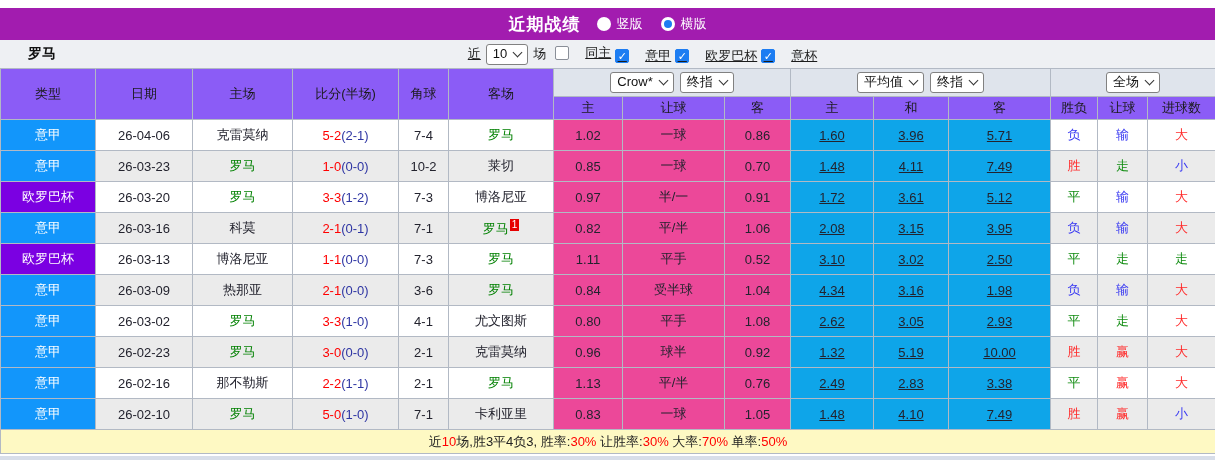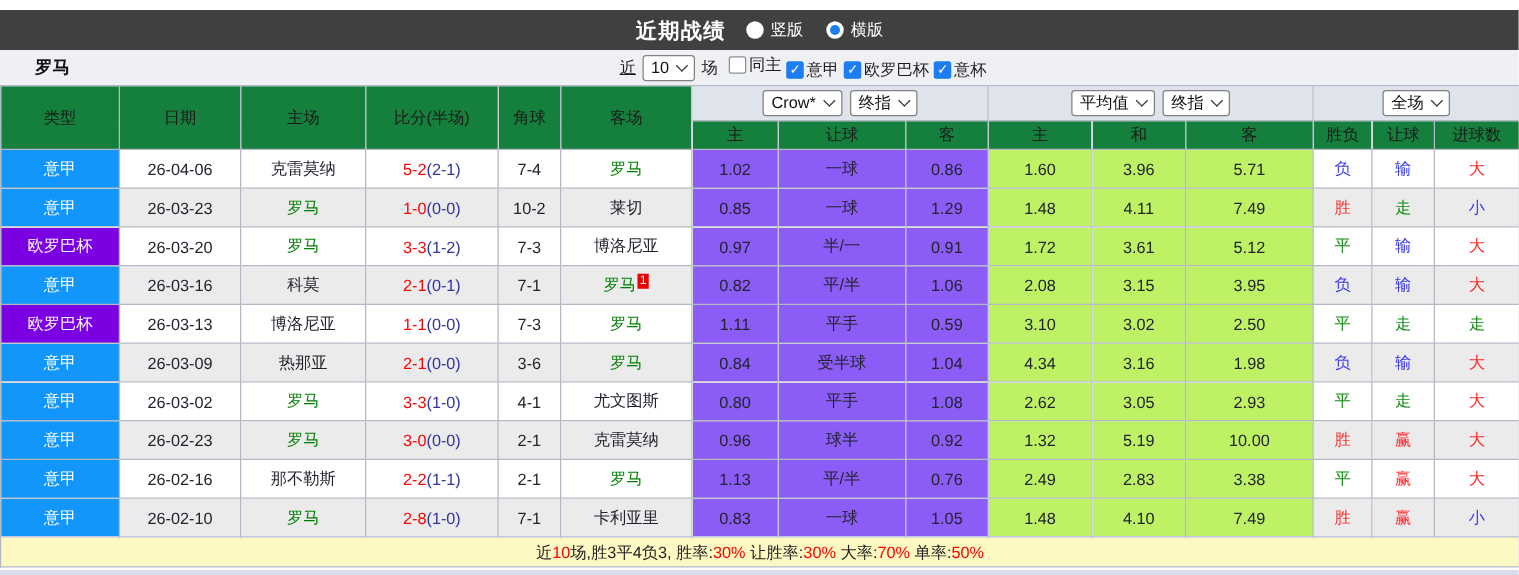--- a/index.html
+++ b/index.html
@@ -3,51 +3,51 @@
 <meta charset="utf-8">
 <style>
   html,body{margin:0;padding:0;}
   body{
     width:1215px;height:460px;overflow:hidden;background:#fff;
     font-family:"Liberation Sans","DejaVu Sans",sans-serif;
     -webkit-font-smoothing:antialiased;
   }
   .topgap{height:8px;background:#fff;}
   
-  .titlebar{height:32px;background:#404040;display:flex;align-items:center;justify-content:center;gap:16px;}
+  .titlebar{height:32px;background:#a21caf;display:flex;align-items:center;justify-content:center;gap:16px;}
   .title{color:#fff;font-weight:bold;font-size:17px;letter-spacing:1px;}
   .radio-group{display:flex;align-items:center;gap:18px;justify-content:center;}
   .radio-item{display:flex;align-items:center;gap:6px;color:#fff;font-size:13px;cursor:pointer;}
   .radio{width:14px;height:14px;border-radius:50%;background:#fff;display:inline-block;box-sizing:border-box;}
   .radio.sel{background:#fff;border:2px solid #fff;position:relative;}
   .radio.sel::after{content:"";position:absolute;left:1px;top:1px;width:8px;height:8px;border-radius:50%;background:#1d7df2;}
   
   .filterbar{height:28px;background:#eef0f3;position:relative;display:flex;align-items:center;justify-content:center;font-size:13px;color:#1c1c1c;}
   .team-title{position:absolute;left:28px;font-weight:bold;font-size:14px;color:#111;}
   .filters{display:flex;align-items:center;gap:5px;margin-left:70px;}
   .near-link{text-decoration:underline;cursor:pointer;}
   .sel-box{display:inline-flex;align-items:center;gap:7px;background:#fff;border:1px solid #818181;border-radius:3px;padding:1px 6px 2px 6px;font-size:13px;color:#111;cursor:pointer;line-height:16px;}
   .caret{width:6px;height:6px;border-right:1.6px solid #333;border-bottom:1.6px solid #333;transform:rotate(45deg);margin-top:-3px;display:inline-block;}
-  .chk-item{display:inline-flex;align-items:center;gap:2px;cursor:pointer;margin-left:4px;}
+  .chk-item{display:inline-flex;align-items:center;gap:16px;cursor:pointer;margin-left:4px;text-decoration:underline;}
   .checkbox{width:14px;height:14px;box-sizing:border-box;border:1px solid #8a8f98;background:#fff;border-radius:2px;display:inline-block;text-align:center;line-height:12px;font-size:11px;}
   .checkbox.on{background:#1d7df2;border-color:#1d7df2;color:#fff;}
   
   table{width:1215px;border-collapse:collapse;table-layout:fixed;font-size:13px;color:#23232e;}
   th,td{border:1px solid #b2b9c4;text-align:center;padding:0;white-space:nowrap;overflow:hidden;}
-  thead th{background:#15803d;font-weight:normal;color:#1a1a1a;}
+  thead th{background:#8b5cf6;font-weight:normal;color:#1a1a1a;}
   .hrow1 th{height:27px;}
   .hrow2 th{height:22px;}
   .sel-cell{background:#dfe4ec;}
   .sel-cell .sel-box{margin:0 3px;}
   tbody td{height:30px;background:#fff;}
   td.league{color:#fff;}
   td.lg-blue{background:#1296fb;}
   td.lg-purple{background:#7b00e2;}
-  td.odds{background:#8b5cf6;}
-  td.avg{background:#bef264;}
+  td.odds{background:#ec4899;}
+  td.avg{background:#0ea5e9;text-decoration:underline;}
   tr.alt td.plain,tr.alt td.res{background:#ebebeb;}
   .green{color:#008000;}
   .score-main{color:#ff0000;}
   .score-half{color:#2e35a3;}
   .res-red{color:#ff2b2b;}
   .res-blue{color:#3a3af2;}
   .res-green{color:#108c10;}
   .sup-badge{display:inline-block;background:#e60000;color:#fff;font-size:10px;line-height:12px;padding:0 2px;margin-left:1px;vertical-align:5px;}
   .summary td{height:23px;background:#fef9c3;font-size:13px;color:#222;}
   .sum-red{color:#f00;}
@@ -180,21 +180,21 @@
       </tr>
       <tr class="alt">
         <td class="league lg-blue">意甲</td>
         <td class="plain">26-03-23</td>
         <td class="plain"><span class="green">罗马</span></td>
         <td class="plain"><span class="score-main">1-0</span><span class="score-half">(0-0)</span></td>
         <td class="plain">10-2</td>
         <td class="plain"><span>莱切</span></td>
         <td class="odds">0.85</td>
         <td class="odds">一球</td>
-        <td class="odds">1.29</td>
+        <td class="odds">0.70</td>
         <td class="avg">1.48</td>
         <td class="avg">4.11</td>
         <td class="avg">7.49</td>
         <td class="res res-red">胜</td>
         <td class="res res-green">走</td>
         <td class="res res-blue">小</td>
       </tr>
       <tr>
         <td class="league lg-purple">欧罗巴杯</td>
         <td class="plain">26-03-20</td>
@@ -231,21 +231,21 @@
       </tr>
       <tr>
         <td class="league lg-purple">欧罗巴杯</td>
         <td class="plain">26-03-13</td>
         <td class="plain"><span>博洛尼亚</span></td>
         <td class="plain"><span class="score-main">1-1</span><span class="score-half">(0-0)</span></td>
         <td class="plain">7-3</td>
         <td class="plain"><span class="green">罗马</span></td>
         <td class="odds">1.11</td>
         <td class="odds">平手</td>
-        <td class="odds">0.59</td>
+        <td class="odds">0.52</td>
         <td class="avg">3.10</td>
         <td class="avg">3.02</td>
         <td class="avg">2.50</td>
         <td class="res res-green">平</td>
         <td class="res res-green">走</td>
         <td class="res res-green">走</td>
       </tr>
       <tr class="alt">
         <td class="league lg-blue">意甲</td>
         <td class="plain">26-03-09</td>
@@ -311,21 +311,21 @@
         <td class="avg">2.83</td>
         <td class="avg">3.38</td>
         <td class="res res-green">平</td>
         <td class="res res-red">赢</td>
         <td class="res res-red">大</td>
       </tr>
       <tr class="alt">
         <td class="league lg-blue">意甲</td>
         <td class="plain">26-02-10</td>
         <td class="plain"><span class="green">罗马</span></td>
-        <td class="plain"><span class="score-main">2-8</span><span class="score-half">(1-0)</span></td>
+        <td class="plain"><span class="score-main">5-0</span><span class="score-half">(1-0)</span></td>
         <td class="plain">7-1</td>
         <td class="plain"><span>卡利亚里</span></td>
         <td class="odds">0.83</td>
         <td class="odds">一球</td>
         <td class="odds">1.05</td>
         <td class="avg">1.48</td>
         <td class="avg">4.10</td>
         <td class="avg">7.49</td>
         <td class="res res-red">胜</td>
         <td class="res res-red">赢</td>

